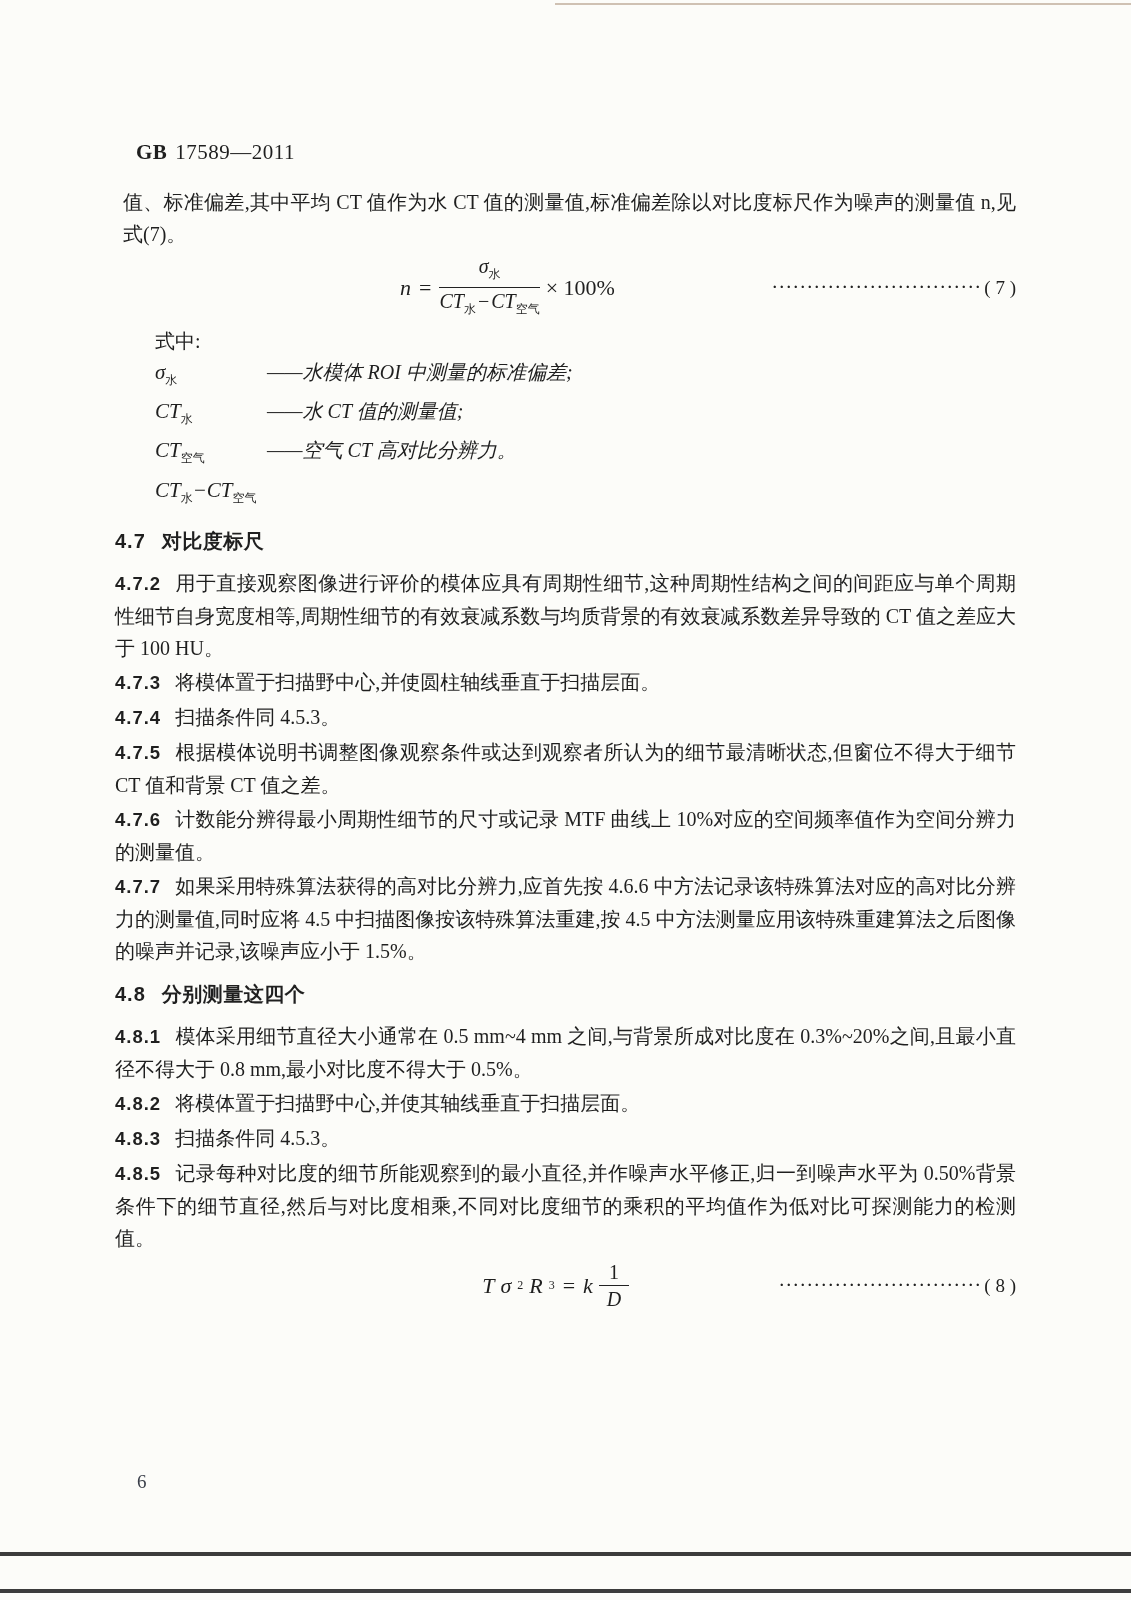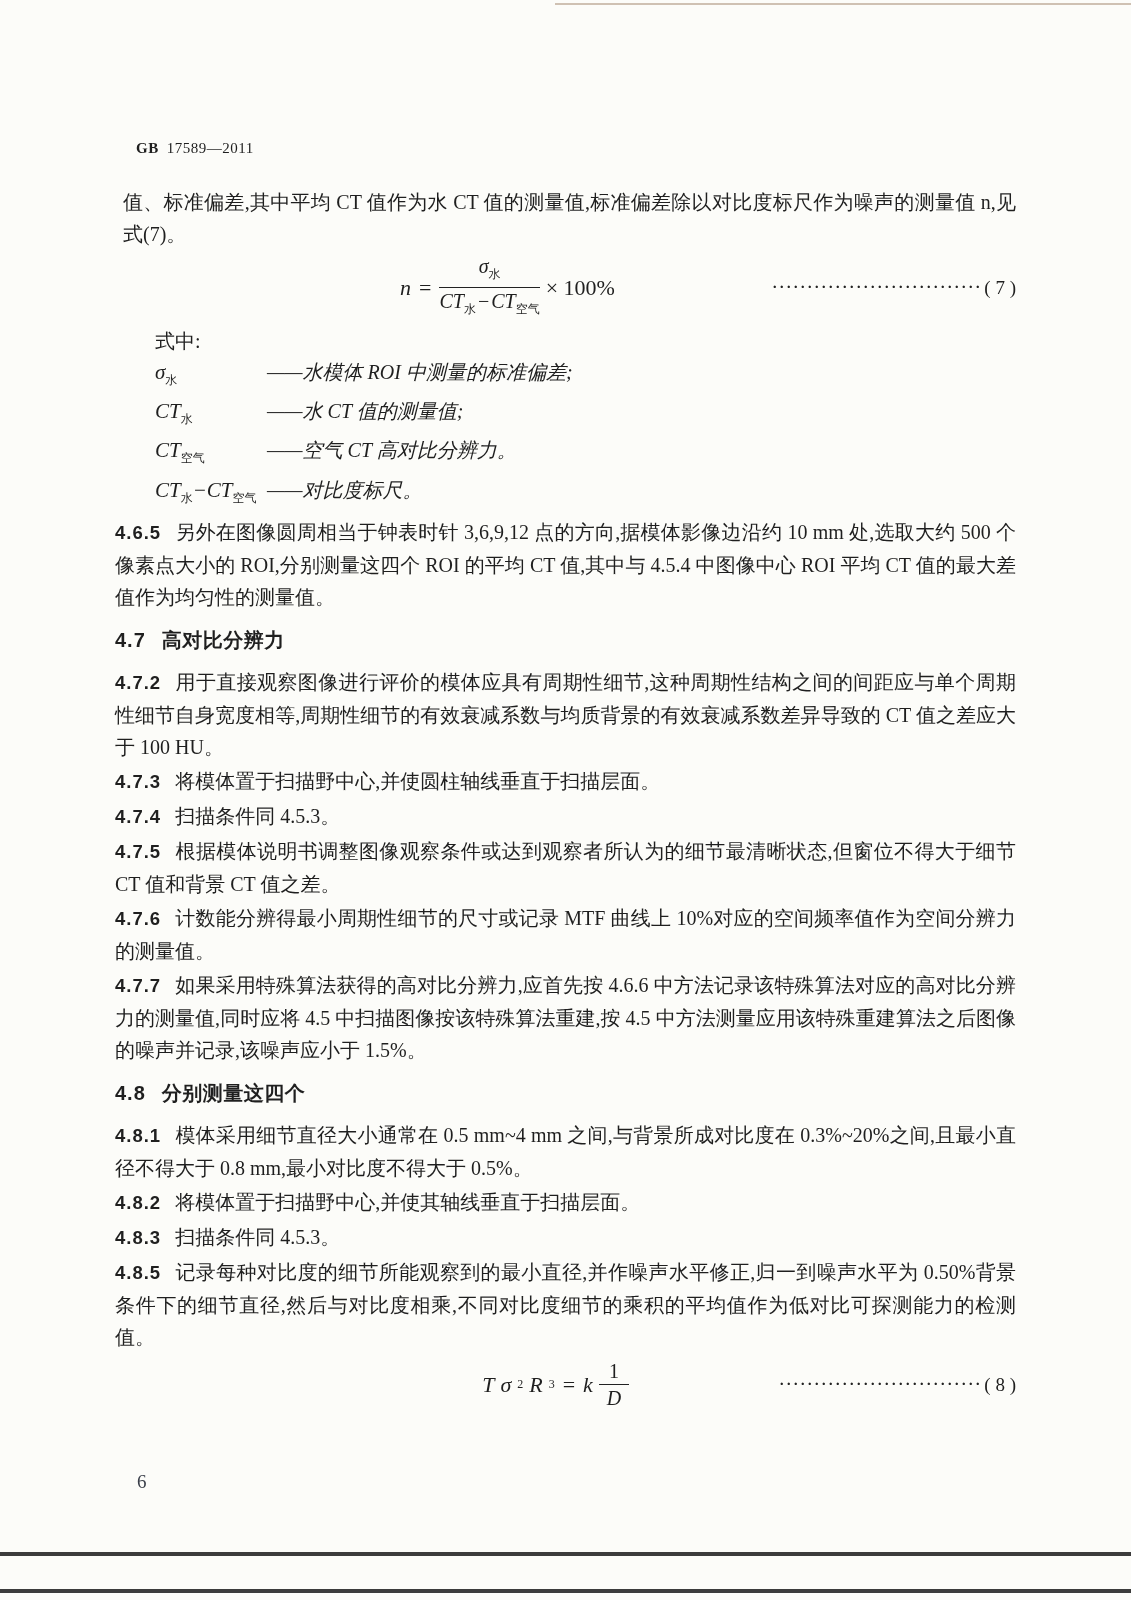--- a/index.html
+++ b/index.html
@@ -3,21 +3,21 @@
 <meta charset="utf-8">
 <style>
   html,body{margin:0;padding:0;}
   body{
     width:1131px;height:1600px;position:relative;overflow:hidden;
     background:#fcfcf9;color:#1f1f1f;
     font-family:"Liberation Serif","DejaVu Serif",serif;
     -webkit-font-smoothing:antialiased;
   }
   .page-column{position:absolute;left:115px;top:140px;width:901px;}
-  .doc-header{font-size:15px;letter-spacing:.5px;margin:0 0 20px 21px;height:26px;}
+  .doc-header{font-size:21px;letter-spacing:.5px;margin:0 0 20px 21px;height:26px;}
   .doc-header .gb{font-weight:bold;margin-right:8px;}
   p.bodytext{font-size:20px;line-height:32px;margin:0 0 2px 8px;text-align:justify;}
   p.clause{font-size:20px;line-height:32px;margin:0 0 2px 0;text-align:justify;}
   .cnum{
     font-family:"Liberation Sans","DejaVu Sans",sans-serif;
     font-weight:bold;font-size:18.5px;margin-right:14px;letter-spacing:1px;
   }
   .sec-heading{
     font-family:"Liberation Sans","DejaVu Sans",sans-serif;
     font-weight:bold;font-size:20px;margin:14px 0 12px 0;letter-spacing:.5px;
@@ -85,30 +85,26 @@
     <div class="def-row">
       <span class="def-term"><span class="var">CT</span><sub>水</sub></span>
       <span class="def-desc">——水 CT 值的测量值;</span>
     </div>
     <div class="def-row">
       <span class="def-term"><span class="var">CT</span><sub>空气</sub></span>
       <span class="def-desc">——空气 CT 高对比分辨力。</span>
     </div>
     <div class="def-row">
       <span class="def-term"><span class="var">CT</span><sub>水</sub><span class="var">−CT</span><sub>空气</sub></span>
-      <span class="def-desc">——对比度标尺。</span>
     </div>
   </div>
 
-  <p class="clause">
-    <span class="cnum">4.6.5</span><span>另外在图像圆周相当于钟表时针 3,6,9,12 点的方向,据模体影像边沿约 10 mm 处,选取大约 500 个像素点大小的 ROI,分别测量这四个 ROI 的平均 CT 值,其中与 4.5.4 中图像中心 ROI 平均 CT 值的最大差值作为均匀性的测量值。</span>
-  </p>
 
   <div class="sec-heading">
-    <span class="hnum">4.7</span><span>高对比分辨力</span>
+    <span class="hnum">4.7</span><span>对比度标尺</span>
   </div>
 
   <p class="clause">
     <span class="cnum">4.7.2</span><span>用于直接观察图像进行评价的模体应具有周期性细节,这种周期性结构之间的间距应与单个周期性细节自身宽度相等,周期性细节的有效衰减系数与均质背景的有效衰减系数差异导致的 CT 值之差应大于 100 HU。</span>
   </p>
   <p class="clause">
     <span class="cnum">4.7.3</span><span>将模体置于扫描野中心,并使圆柱轴线垂直于扫描层面。</span>
   </p>
   <p class="clause">
     <span class="cnum">4.7.4</span><span>扫描条件同 4.5.3。</span>

